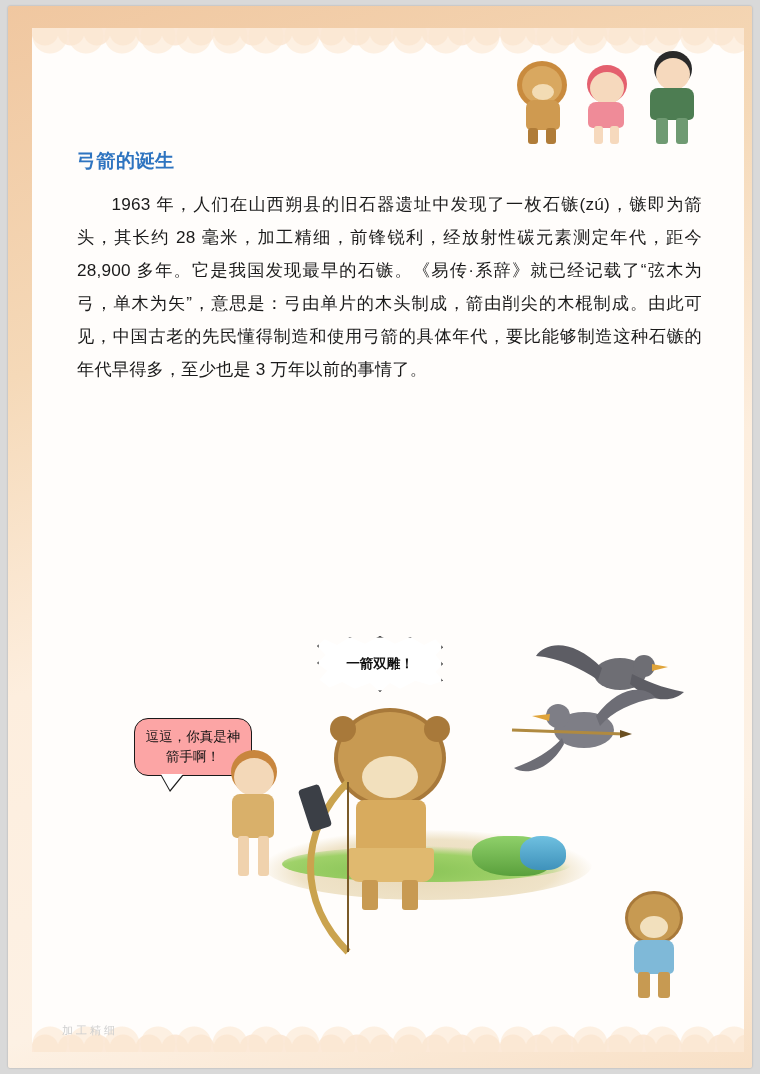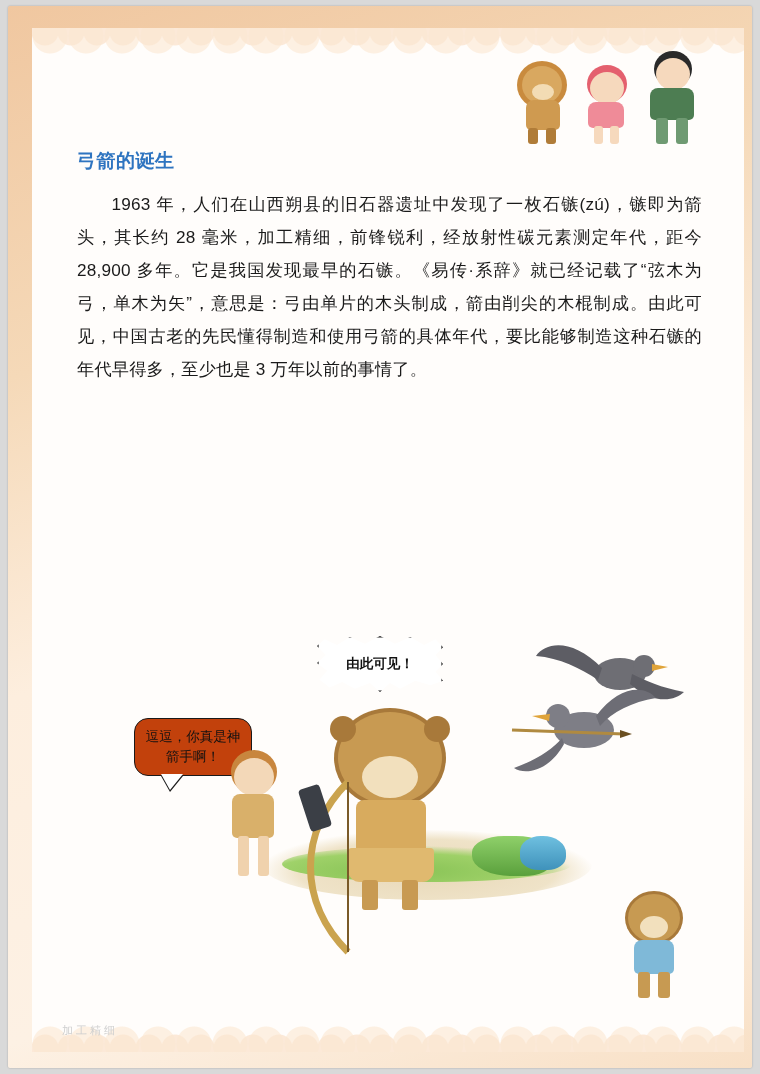--- a/index.html
+++ b/index.html
@@ -121,21 +121,21 @@
   .rock2 {
     position: absolute; bottom: 58px; left: 448px;
     width: 46px; height: 34px;
     background: linear-gradient(180deg, #6fc0e0, #3f92bb);
     border-radius: 45% 50% 40% 40%;
   }
 
   
   .bubble {
     position: absolute;
-    background: #c2410c;
+    background: #fca5a5;
     border: 1.6px solid #1a1a1a;
     font-size: 13.5px;
     line-height: 20px;
     color: #111;
     text-align: center;
     padding: 8px 10px;
     font-family: "Liberation Sans", sans-serif;
   }
   .bubble-spiky {
     left: 245px; top: 10px;
@@ -238,21 +238,21 @@
         <p class="para">1963 年，人们在山西朔县的旧石器遗址中发现了一枚石镞(zú)，镞即为箭头，其长约 28 毫米，加工精细，前锋锐利，经放射性碳元素测定年代，距今 28,900 多年。它是我国发现最早的石镞。《易传·系辞》就已经记载了“弦木为弓，单木为矢”，意思是：弓由单片的木头制成，箭由削尖的木棍制成。由此可见，中国古老的先民懂得制造和使用弓箭的具体年代，要比能够制造这种石镞的年代早得多，至少也是 3 万年以前的事情了。</p>
       </div>
 
       <div class="illus">
         <div class="ground"></div>
         <div class="grass"></div>
         <div class="rock"></div>
         <div class="rock2"></div>
 
         <div class="bubble-spiky-wrap">
-          <div class="bubble bubble-spiky" style="left:0; top:0;">由此可见！</div>
+          <div class="bubble bubble-spiky" style="left:0; top:0;">一箭双雕！</div>
         </div>
 
         <div class="bubble bubble-round">逗逗，你真是神箭手啊！</div>
 
         <div class="char" style="left:150px; top:130px; width:70px; height:125px;">
           <div class="head" style="left:12px; top:0; width:40px; height:38px; background:#f3d8b8; box-shadow:0 -5px 0 3px #c8863e;"></div>
           <div class="body" style="left:10px; top:36px; width:42px; height:44px; background:#d9b06a;"></div>
           <div class="leg" style="left:16px; top:78px; width:11px; height:40px; background:#f0d2ad;"></div>
           <div class="leg" style="left:36px; top:78px; width:11px; height:40px; background:#f0d2ad;"></div>
         </div>

